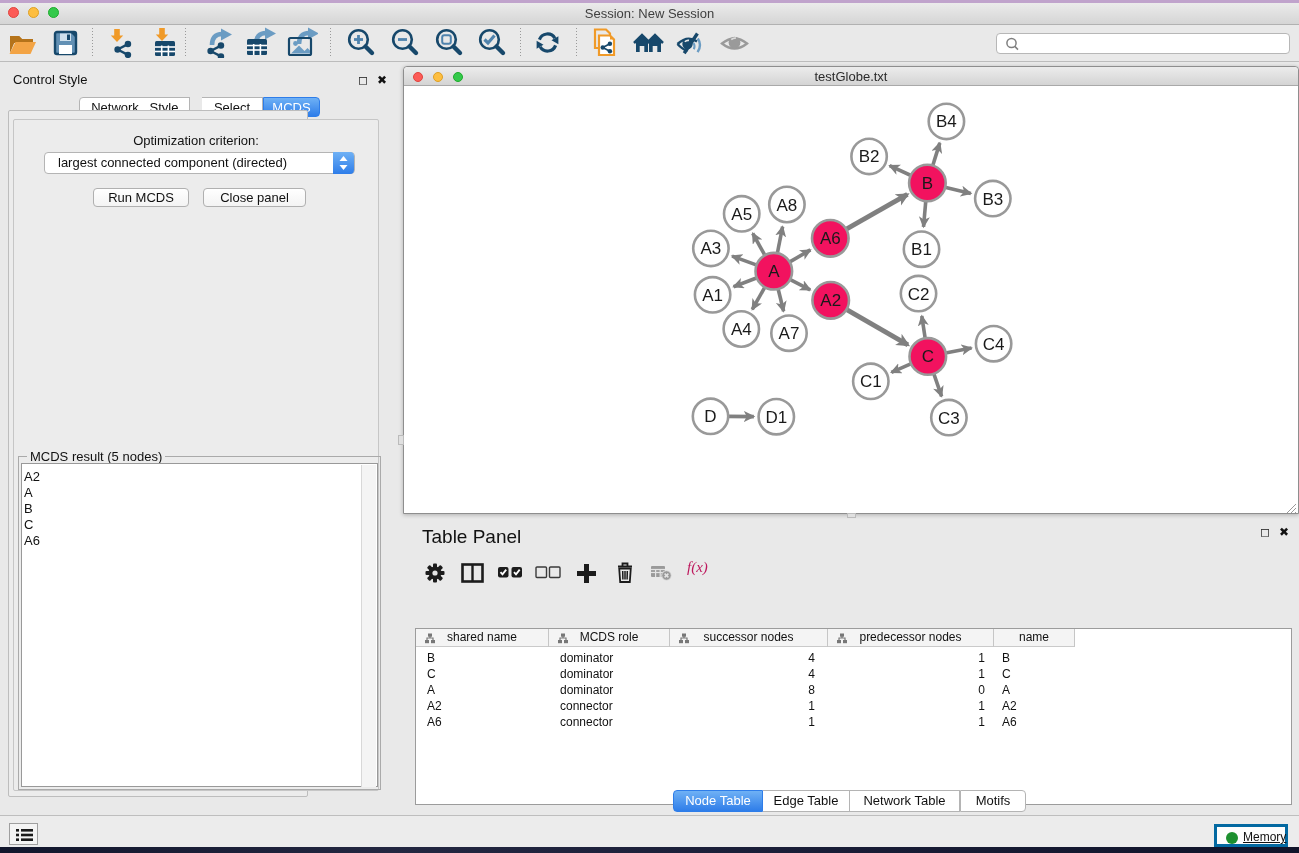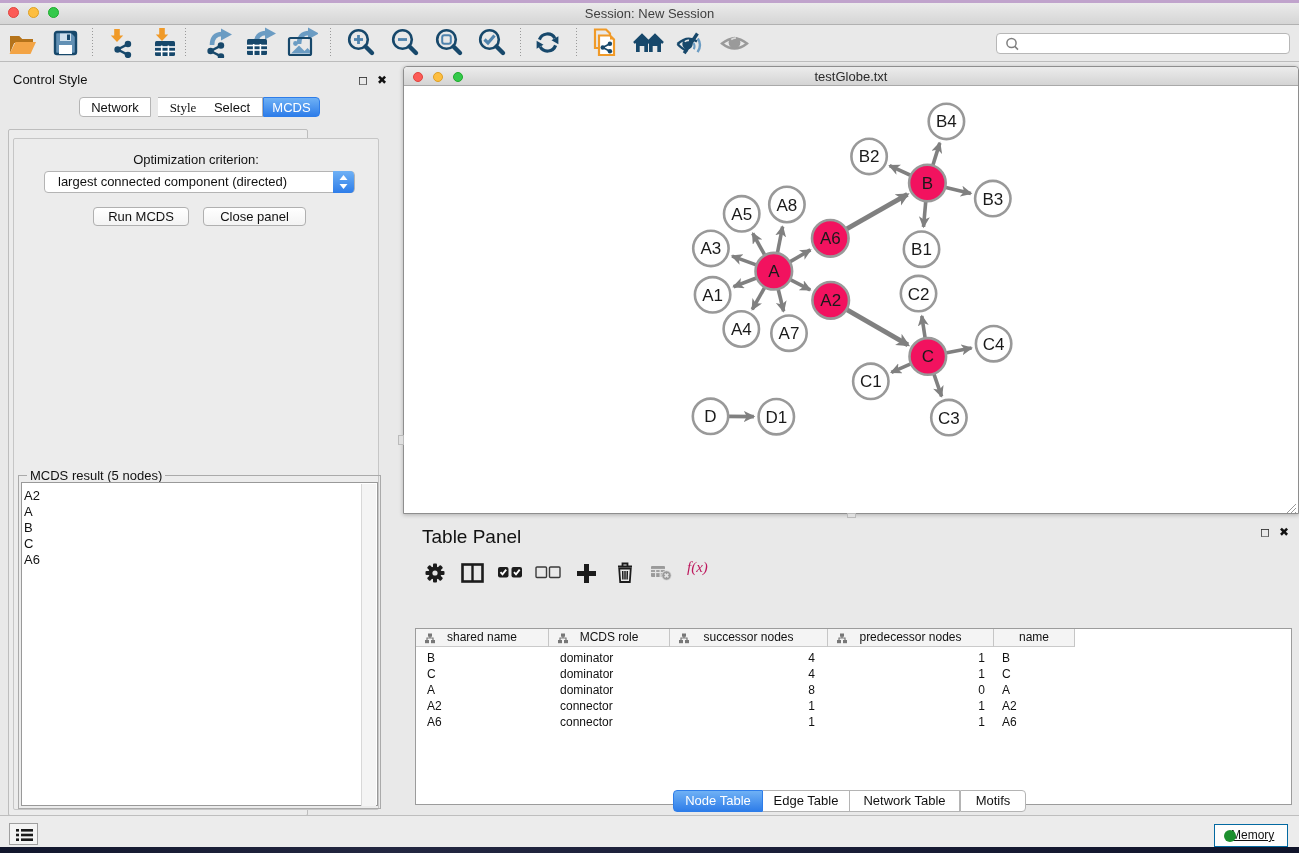--- a/index.html
+++ b/index.html
@@ -23,21 +23,21 @@
 .ticon { position:absolute; top:2px; }
 #searchbox { position:absolute; left:996px; top:8px; width:294px; height:21px;
   background:#fff; border:1px solid #b7b7b7; border-radius:4px; }
 #cpanel { left:0; top:62px; width:392px; height:753px; background:#e9e9e9; }
 #cpanel .hdr { position:absolute; left:13px; top:10px; font-size:13px; color:#111; }
 .winbtns { position:absolute; top:11px; font-size:12px; color:#111; }
 #cpTabs { position:absolute; left:79px; top:35px; height:20px; }
 .tab { position:absolute; top:0; height:20px; border:1px solid #b4b4b4; background:#fff;
   font-size:13px; color:#111; text-align:center; line-height:19px; }
 .tab.sel { background:linear-gradient(#6fb1f5,#2e7de9); color:#fff; border-color:#2e7de9; }
-#cpOuter { position:absolute; left:8px; top:67px; width:300px; height:687px;
+#cpOuter { position:absolute; left:8px; top:48px; width:300px; height:687px;
   border:1px solid #bdbdbd; background:#ececec; border-radius:2px; }
 #cpInner { position:absolute; left:4px; top:8px; width:366px; height:672px;
   border:1px solid #c6c6c6; background:#ececec; border-radius:2px; }
 #optlabel { position:absolute; left:0; width:100%; top:13px; text-align:center;
   font-size:13px; color:#111; }
 #dropdown { position:absolute; left:30px; top:32px; width:311px; height:22px;
   background:#fff; border:1px solid #b4b4b4; border-radius:4px; font-size:13px;
   line-height:20px; color:#111; padding-left:13px; }
 #ddStep { position:absolute; right:0px; top:-1px; width:21px; height:22px;
   background:linear-gradient(#6fb1f5,#2e7de9); border-radius:0 4px 4px 0; }
@@ -78,22 +78,22 @@
 .trow { position:absolute; font-size:12px; color:#111; height:16px; line-height:16px; }
 #btabs { position:absolute; left:270px; top:271px; height:21px; }
 .btab { position:absolute; top:0; height:22px; background:#fff; border:1px solid #b4b4b4;
   font-size:13px; color:#111; text-align:center; line-height:20px; }
 .btab.sel { background:linear-gradient(#6fb1f5,#2e7de9); color:#fff; border-color:#2e7de9; }
 #statusbar { left:0; top:815px; width:1299px; height:32px; background:#ececec;
   border-top:1px solid #bebebe; }
 #listbtn { position:absolute; left:9px; top:7px; width:29px; height:22px;
   background:#f4f4f4; border:1px solid #9f9f9f; }
 #membtn { position:absolute; left:1214px; top:8px; width:74px; height:23px;
-  background:#fdfdfd; border:1px solid #0369a1; font-size:12px; color:#111;
-  line-height:21px; padding-left:16px;text-decoration:underline; }
+  background:#fdfdfd; border:3px solid #0369a1; font-size:12px; color:#111;
+  line-height:21px; padding-left:26px;text-decoration:underline; }
 #membtn .dot { position:absolute; left:9px; top:5px; width:12px; height:12px;
   border-radius:50%; background:#1c8f2e; }
 #deskBottom { left:0; top:847px; width:1299px; height:6px;
   background:linear-gradient(90deg,#11162c,#232741 30%,#1a1e38 60%,#10142a); }
 </style>
 </head>
 <body>
 <div class="abs" id="deskTop"></div>
 <div class="abs" id="titlebar">
   <div class="tl r" style="left:8px"></div>
@@ -251,21 +251,21 @@
           <line x1="11.8" y1="11.4" x2="15" y2="14.6" stroke="#7f7f7f" stroke-width="1.5"></line>
         </svg></div>
     </div>
 </div>
 <div class="abs" id="cpanel">
   <div class="hdr">Control Style</div>
   <div class="winbtns" style="left:358px">◻</div>
   <div class="winbtns" style="left:377px">✖</div>
   <div id="cpTabs">
     <div class="tab" style="left:0; width:72px; border-radius:4px 0 0 4px;">Network</div>
-    <div class="tab" style="left:79px; width:51px; border-left:none;font-family:Liberation Serif, serif;">Style</div>
+    <div class="tab" style="left:60px; width:51px; border-left:none;">Style</div>
     <div class="tab" style="left:123px; width:61px; border-left:none;">Select</div>
     <div class="tab sel" style="left:184px; width:57px; border-radius:0 4px 4px 0;">MCDS</div>
   </div>
   <div id="cpOuter">
     <div id="cpInner">
       <div id="optlabel">Optimization criterion:</div>
       <div id="dropdown">largest connected component (directed)
         <div id="ddStep"><svg width="21" height="22" viewBox="0 0 21 22">
               <path d="M10.5,4 L14.5,9 L6.5,9 Z" fill="#fff"></path>
               <path d="M10.5,18 L14.5,13 L6.5,13 Z" fill="#fff"></path>

